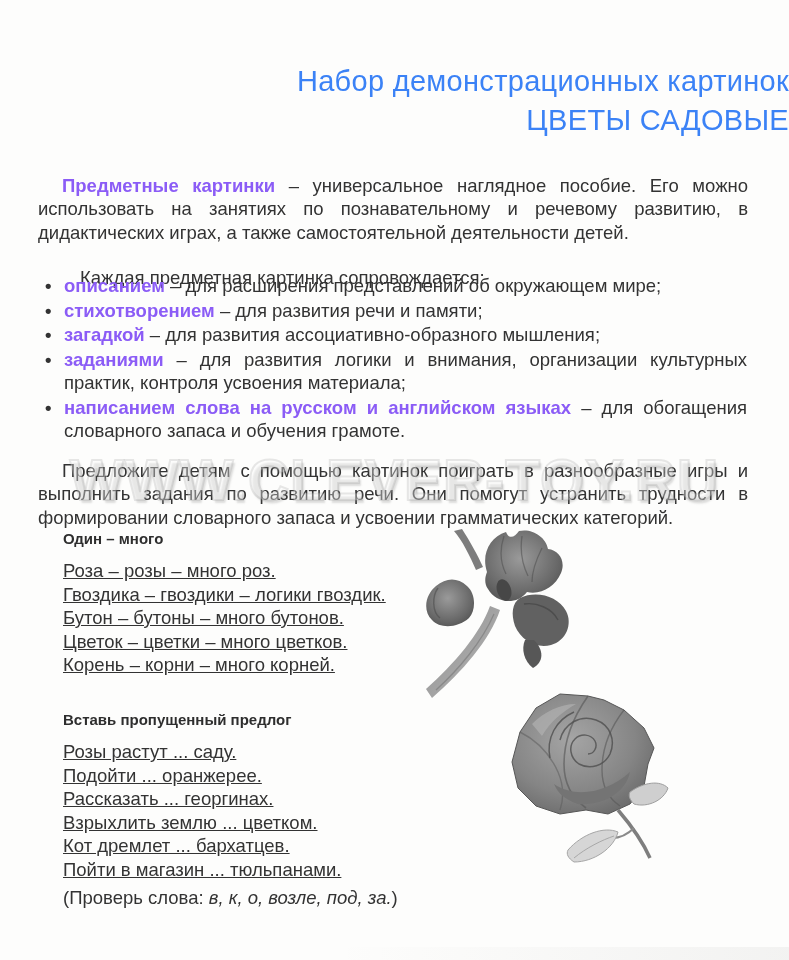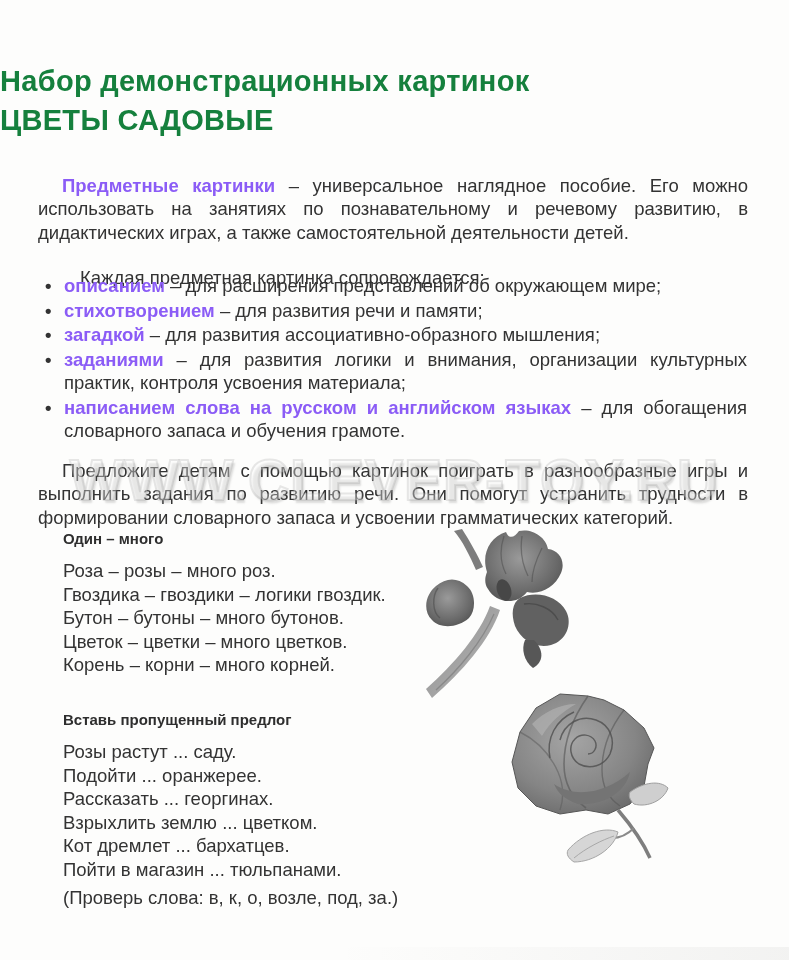--- a/index.html
+++ b/index.html
@@ -7,22 +7,22 @@
     position:relative;
     width:789px;height:960px;
     margin:0 auto;
     background:#fdfdfc;
     overflow:hidden;
     font-family:"Liberation Sans","DejaVu Sans",sans-serif;
     color:#333333;
   }
   .title-block{
     position:absolute;top:62px;left:0;width:100%;
-    text-align:left;
-    font-weight:bold;color:#15803d;
+    text-align:right;
+    font-weight:normal;color:#3b82f6;
     font-size:29px;line-height:39px;letter-spacing:0.3px;
   }
   .body-text{
     font-size:18.5px;line-height:23.5px;color:#333;
   }
   .justify{text-align:justify;hyphens:auto;-webkit-hyphens:auto;}
   .indent{text-indent:24px;}
   .intro{position:absolute;left:38px;width:710px;top:155px;}
   .accompany-heading{position:absolute;left:56px;width:710px;top:247px;text-indent:24px;}
   .bullet-list{
@@ -46,23 +46,23 @@
     text-shadow:2px 3px 2px rgba(110,110,110,0.22);
     z-index:3;pointer-events:none;
   }
   .section{position:absolute;left:63px;width:420px;}
   .section-one-many{top:527px;}
   .section-preposition{top:708px;}
   .section-heading{
     font-size:15px;font-weight:bold;color:#2e2e2e;
     margin:0 0 8px 0;line-height:24px;
   }
-  .word-lines p{margin:0;font-size:18.5px;line-height:23.5px;}
+  .word-lines p{margin:0;font-size:18.5px;line-height:23.5px;text-decoration:underline;}
   .answer-key{margin-top:5px;font-size:18.5px;line-height:23.5px;}
-  .answer-key .answers{}
+  .answer-key .answers{font-style:italic;}
   .photo{position:absolute;z-index:1;}
   .photo-iris{left:424px;top:528px;width:156px;height:182px;}
   .photo-rose{left:502px;top:688px;width:182px;height:186px;}
   .scan-edge{
     position:absolute;left:0;right:0;bottom:0;height:13px;
     background:linear-gradient(to right, rgba(0,0,0,0) 42%, rgba(60,60,55,0.055));
     pointer-events:none;
   }
 </style>
 </head>

